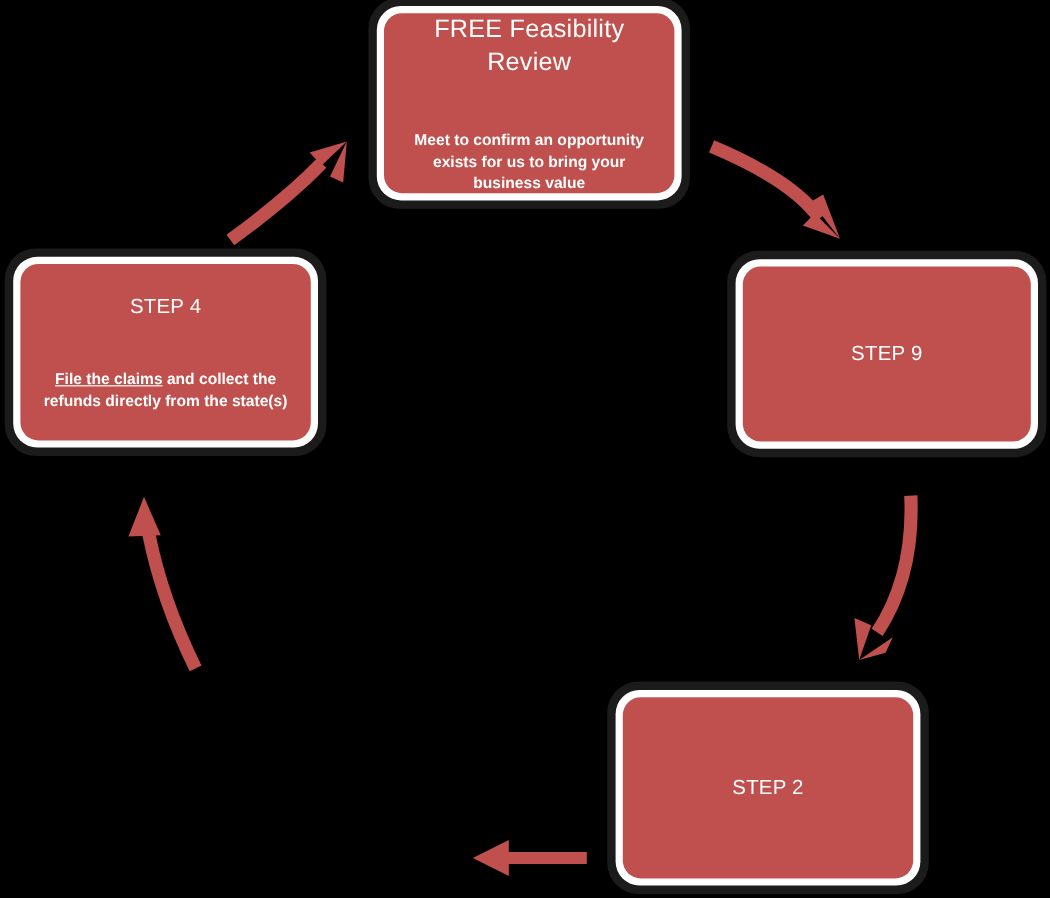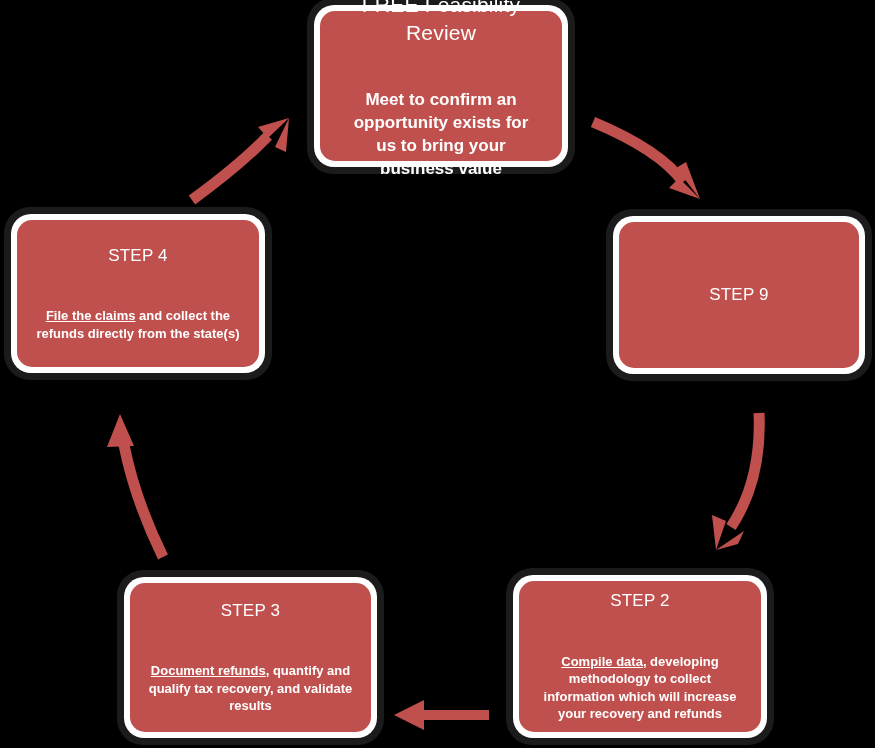--- a/index.html
+++ b/index.html
@@ -64,21 +64,21 @@
     max-width: 205px;
   }
   .box-body .u { text-decoration: underline; }
 
   
   .box-hero .box-title {
     font-size: 21px;
     line-height: 1.3;
   }
   .box-hero .box-body {
-    font-size: 17px;
+    font-size: 13px;
     margin-top: 11px;
     max-width: 192px;
   }
 
   
   #box-free  { left: 307px; top:  -2px; width: 268px; height: 176px; }
   #box-s1    { left: 606px; top: 209px; width: 266px; height: 172px; }
   #box-s2    { left: 506px; top: 568px; width: 268px; height: 177px; }
   #box-s3    { left: 117px; top: 570px; width: 267px; height: 175px; }
   #box-s4    { left:   4px; top: 207px; width: 268px; height: 173px; }
@@ -142,33 +142,24 @@
       <div class="box-face">
         <p class="box-title">STEP 9</p>
       </div>
     </div>
   </div>
 
   <div class="box" id="box-s2">
     <div class="box-ring">
       <div class="box-face">
         <p class="box-title">STEP 2</p>
-        <p class="box-body"><span class="u">Compile data</span><span>, developing methodology to collect information which will increase your recovery and refunds</span></p>
       </div>
     </div>
   </div>
 
-  <div class="box" id="box-s3">
-    <div class="box-ring">
-      <div class="box-face">
-        <p class="box-title">STEP 3</p>
-        <p class="box-body"><span class="u">Document refunds</span><span>, quantify and qualify tax recovery, and validate results</span></p>
-      </div>
-    </div>
-  </div>
 
   <div class="box" id="box-s4">
     <div class="box-ring">
       <div class="box-face">
         <p class="box-title">STEP 4</p>
         <p class="box-body"><span class="u">File the claims</span><span> and collect the refunds directly from the state(s)</span></p>
       </div>
     </div>
   </div>
 

